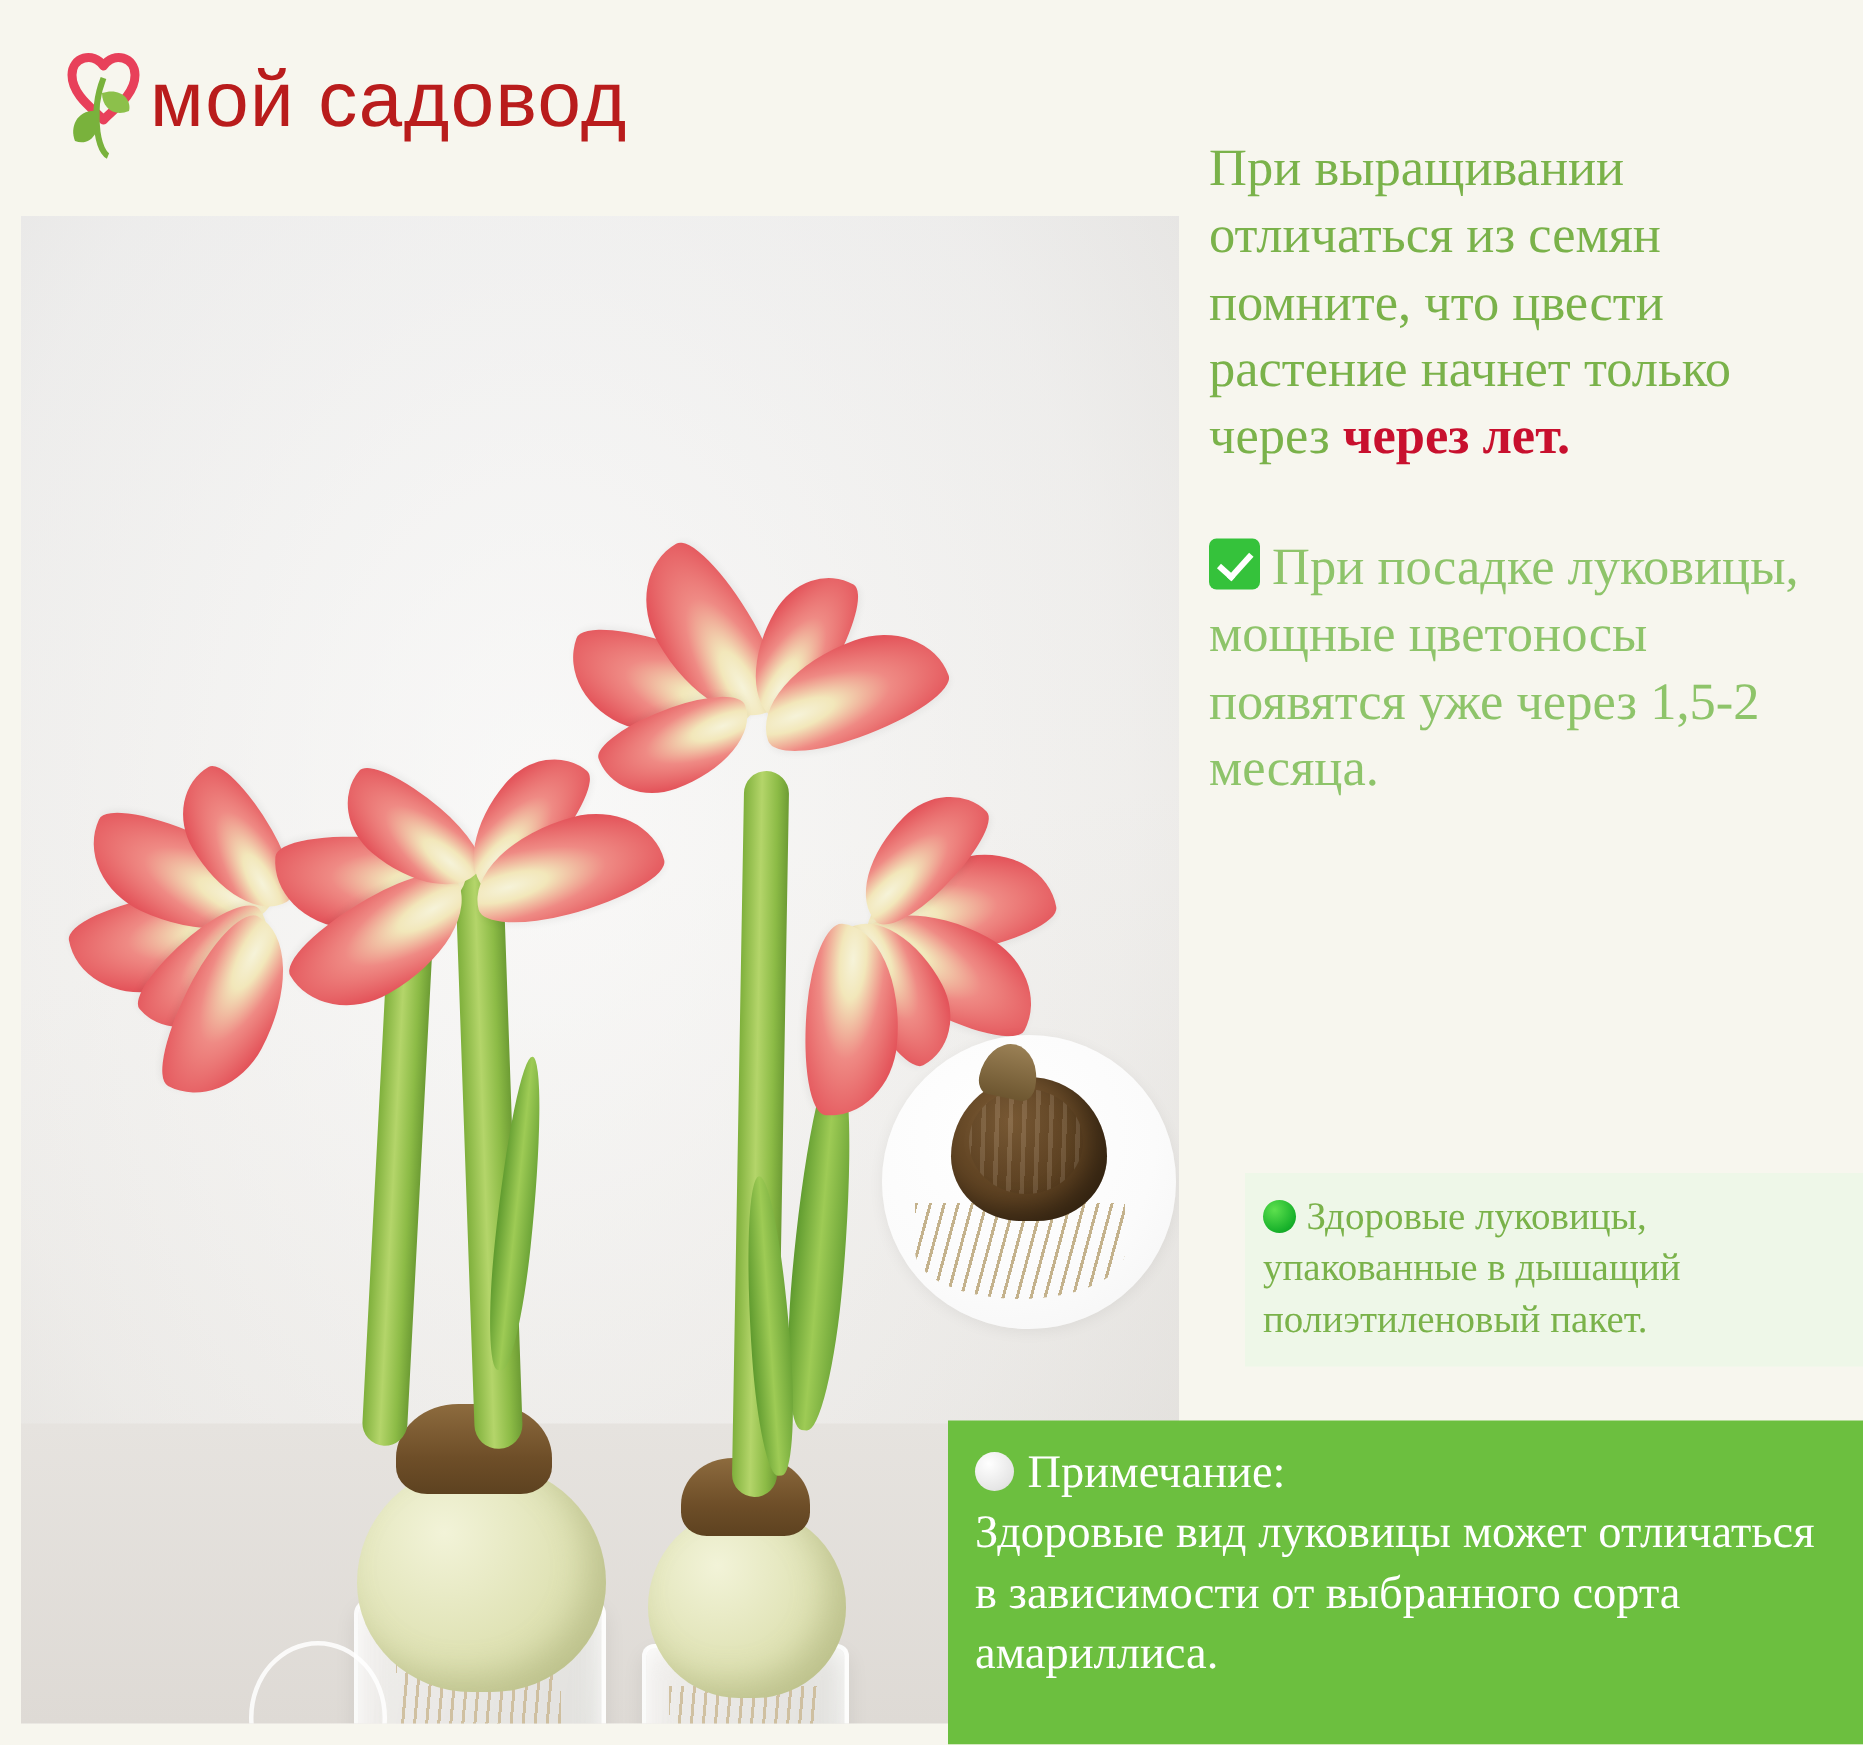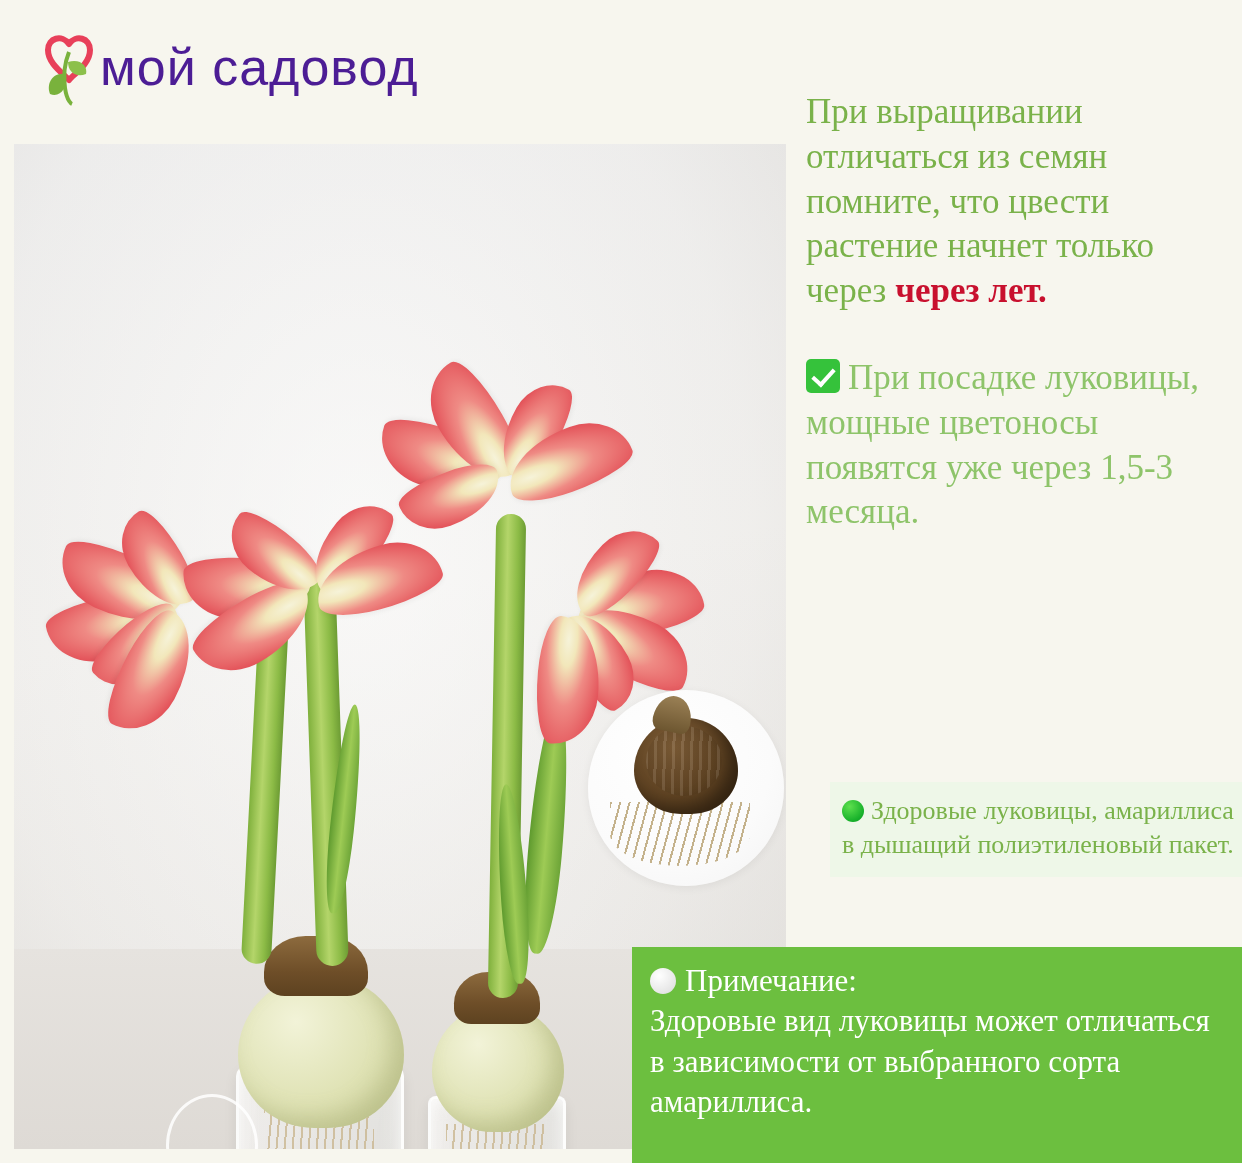--- a/index.html
+++ b/index.html
@@ -26,21 +26,21 @@
   }
   .logo-mark {
     position: relative;
     width: 74px;
     height: 78px;
   }
   .logo-text {
     font-family: "Liberation Sans", sans-serif;
     font-size: 52px;
     letter-spacing: 1px;
-    color: #4c1d95;
+    color: #b91c1c;
     font-weight: 400;
     margin-left: -16px;
   }
 
   
   .photo {
     position: absolute;
     left: 14px;
     top: 144px;
     width: 772px;
@@ -317,26 +317,26 @@
     <div class="inset-top"></div>
   </div>
 </div>
 
 <div class="col-right">
   <div class="block-green">
     <span>При выращивании отличаться из семян помните, что цвести растение начнет только через </span><span class="accent-red">через лет.</span>
   </div>
 
   <div class="block2">
-    <span class="check-icon"></span><span>При посадке луковицы, мощные цветоносы появятся уже через 1,5-3 месяца.</span>
+    <span class="check-icon"></span><span>При посадке луковицы, мощные цветоносы появятся уже через 1,5-2 месяца.</span>
   </div>
 </div>
 
 <div class="note-pale">
-  <span class="dot-green"></span><span>Здоровые луковицы, амариллиса в дышащий полиэтиленовый пакет.</span>
+  <span class="dot-green"></span><span>Здоровые луковицы, упакованные в дышащий полиэтиленовый пакет.</span>
 </div>
 
 <div class="note-solid">
   <span class="title">
     <span class="dot-white"></span><span>Примечание:</span>
   </span>
   <span>Здоровые вид луковицы может отличаться в зависимости от выбранного сорта амариллиса.</span>
 </div>
 
 </body></html>

